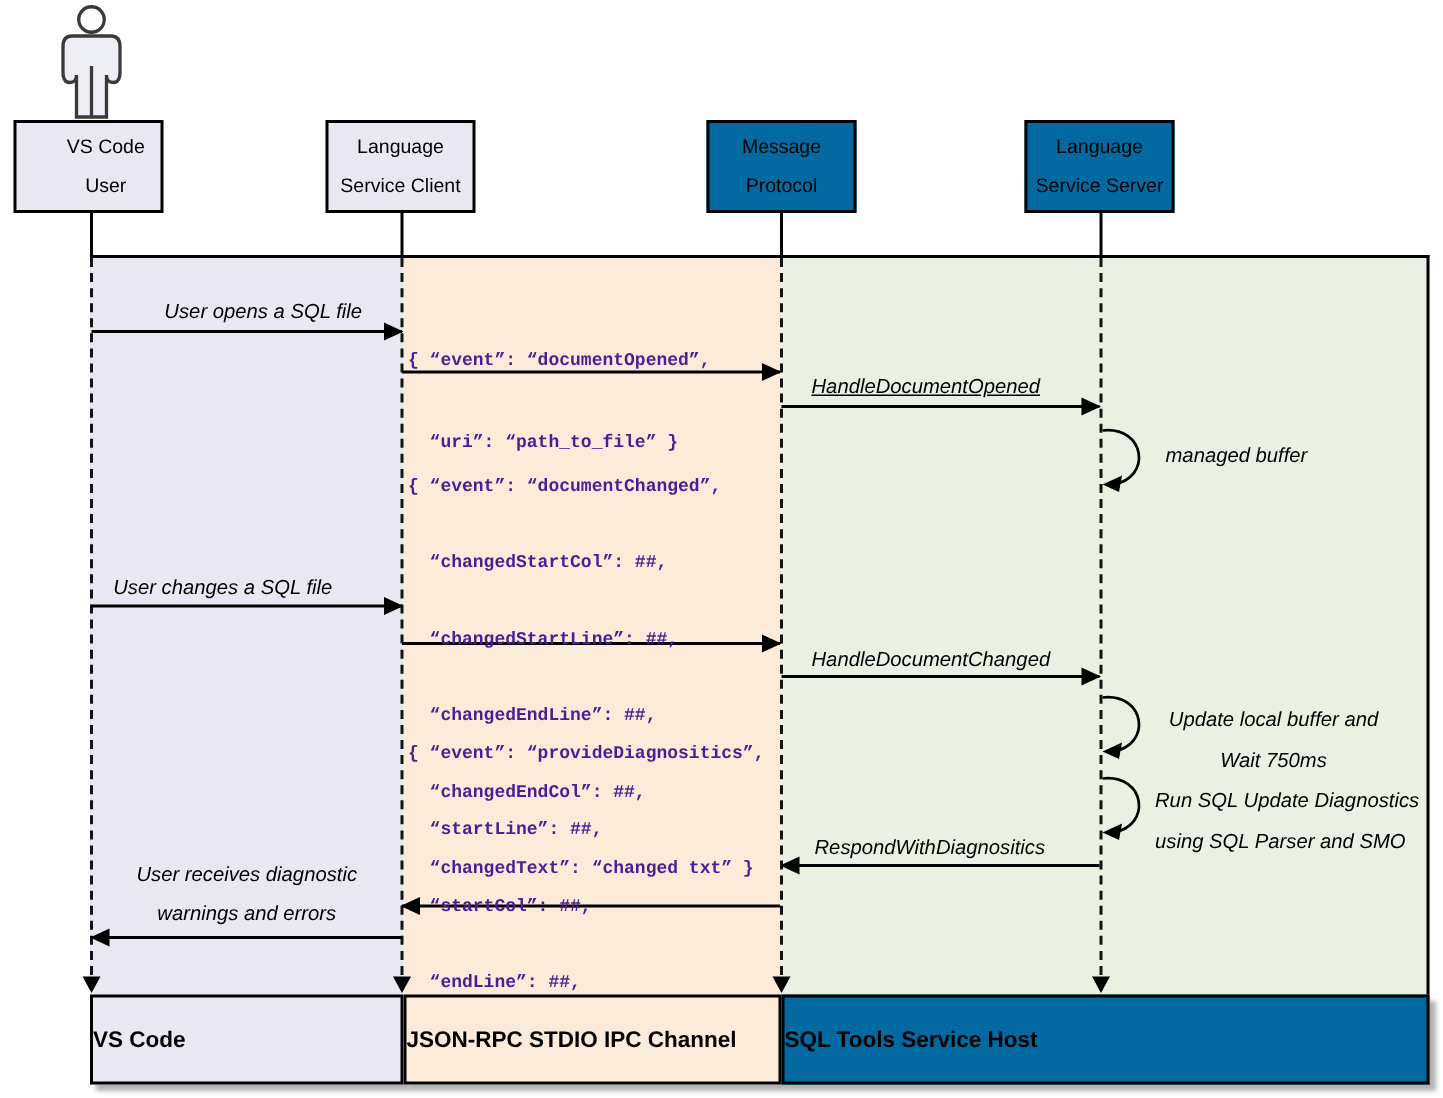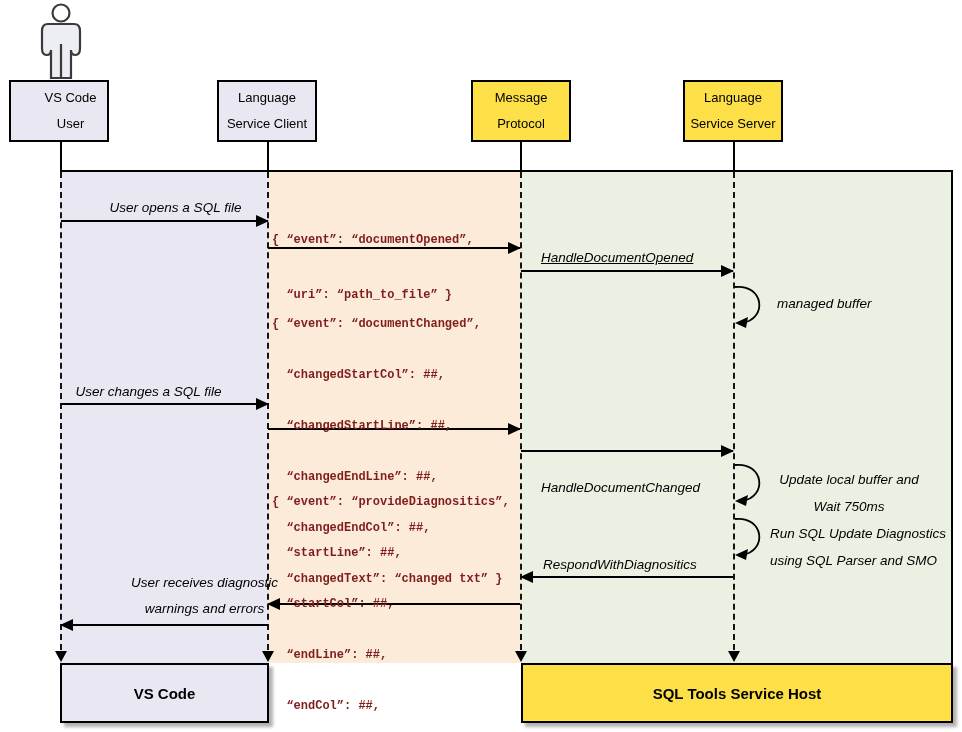--- a/index.html
+++ b/index.html
@@ -13,24 +13,24 @@
   .lane-host{left:521px;width:432px;background:#eaf1e2;}
   .lane-topline{position:absolute;left:60px;top:170px;width:893px;height:2px;background:#000;}
   .lane-rightline{position:absolute;left:951px;top:170px;width:2px;height:493px;background:#000;}
 
   
   .hbox{position:absolute;top:80px;height:62px;border:2px solid #000;box-sizing:border-box;
         display:flex;flex-direction:column;justify-content:center;align-items:center;
         font-size:13px;text-align:center;}
   .hbox div{line-height:26px;}
   .fill-lav{background:#e9e8f2;}
-  .fill-grn{background:#fde047;}
+  .fill-grn{background:#0369a1;}
   .fill-pch{background:#fcebd9;}
   .bbox{position:absolute;top:663px;height:60px;border:2px solid #000;box-sizing:border-box;
-        display:flex;justify-content:center;align-items:center;font-size:15px;font-weight:bold;
+        display:flex;justify-content:flex-start;align-items:center;font-size:15px;font-weight:bold;
         box-shadow:4px 4px 3px rgba(0,0,0,0.30);}
 
   
   .stub{position:absolute;top:142px;height:29px;width:0;border-left:2px solid #000;}
   .lifeline{position:absolute;top:172px;height:478px;width:0;border-left:2px dashed #141414;}
   .ll-arrow{position:absolute;top:651px;width:0;height:0;
             border-left:6px solid transparent;border-right:6px solid transparent;
             border-top:11px solid #000;}
 
   
@@ -43,21 +43,21 @@
   
   .ilabel{position:absolute;font-style:italic;font-size:13.5px;white-space:nowrap;}
   .lbl-center{text-align:center;}
   .lbl-2l div{line-height:26px;}
   .note{position:absolute;font-style:italic;font-size:13.5px;white-space:nowrap;}
   .note div{line-height:27px;}
   .note-center{text-align:center;}
 
   
   .mono{position:absolute;left:272px;font-family:"Liberation Mono",monospace;
-        font-weight:bold;font-size:12px;color:#7f1d1d;white-space:pre;}
+        font-weight:bold;font-size:12px;color:#4c1d95;white-space:pre;}
   .mono div{height:23px;line-height:23px;}
   .mono.wide div{height:27px;line-height:27px;}
 
   .loop-svg{position:absolute;overflow:visible;}
 </style>
 </head>
 <body>
 
 <div id="canvas">
 
@@ -109,26 +109,26 @@
   <div class="msg head-r" style="left:521px;top:270px;width:212px;"></div>
   <div class="msg head-r" style="left:61px;top:403px;width:207px;"></div>
   <div class="msg head-r" style="left:268px;top:428px;width:252px;"></div>
   <div class="msg head-r" style="left:521px;top:450px;width:212px;"></div>
   <div class="msg head-l" style="left:521px;top:576px;width:212px;"></div>
   <div class="msg head-l" style="left:268px;top:603px;width:252px;"></div>
   <div class="msg head-l" style="left:61px;top:624px;width:207px;"></div>
 
   <div class="ilabel lbl-center" style="left:61px;top:200px;width:229px;">User opens a SQL file</div>
   <div class="ilabel lbl-center" style="left:61px;top:384px;width:175px;">User changes a SQL file</div>
-  <div class="ilabel lbl-center lbl-2l" style="left:61px;top:570px;width:207px;margin-left:40px;">
+  <div class="ilabel lbl-center lbl-2l" style="left:61px;top:570px;width:207px;">
     <div>User receives diagnostic</div>
     <div>warnings and errors</div>
   </div>
   <div class="ilabel" style="left:541px;top:250px;text-decoration:underline;">HandleDocumentOpened</div>
-  <div class="ilabel" style="left:541px;top:432px;margin-top:48px;">HandleDocumentChanged</div>
+  <div class="ilabel" style="left:541px;top:432px;">HandleDocumentChanged</div>
   <div class="ilabel" style="left:543px;top:557px;">RespondWithDiagnositics</div>
 
   <div class="mono wide" style="top:199px;">
     <div>{ “event”: “documentOpened”,</div>
     <div>  “uri”: “path_to_file” }</div>
   </div>
   <div class="mono" style="top:285px;">
     <div>{ “event”: “documentChanged”,</div>
     <div>  “changedStartCol”: ##,</div>
     <div>  “changedStartLine”: ##,</div>
@@ -166,17 +166,20 @@
     <div>Wait 750ms</div>
   </div>
   <div class="note" style="left:770px;top:520px;">
     <div>Run SQL Update Diagnostics</div>
     <div>using SQL Parser and SMO</div>
   </div>
 
   <div class="bbox fill-lav" style="left:60px;width:209px;">
     <span>VS Code</span>
   </div>
+  <div class="bbox fill-pch" style="left:269px;width:252px;">
+    <span>JSON-RPC STDIO IPC Channel</span>
+  </div>
   <div class="bbox fill-grn" style="left:521px;width:432px;">
     <span>SQL Tools Service Host</span>
   </div>
 
 </div>
 
 </body></html>

